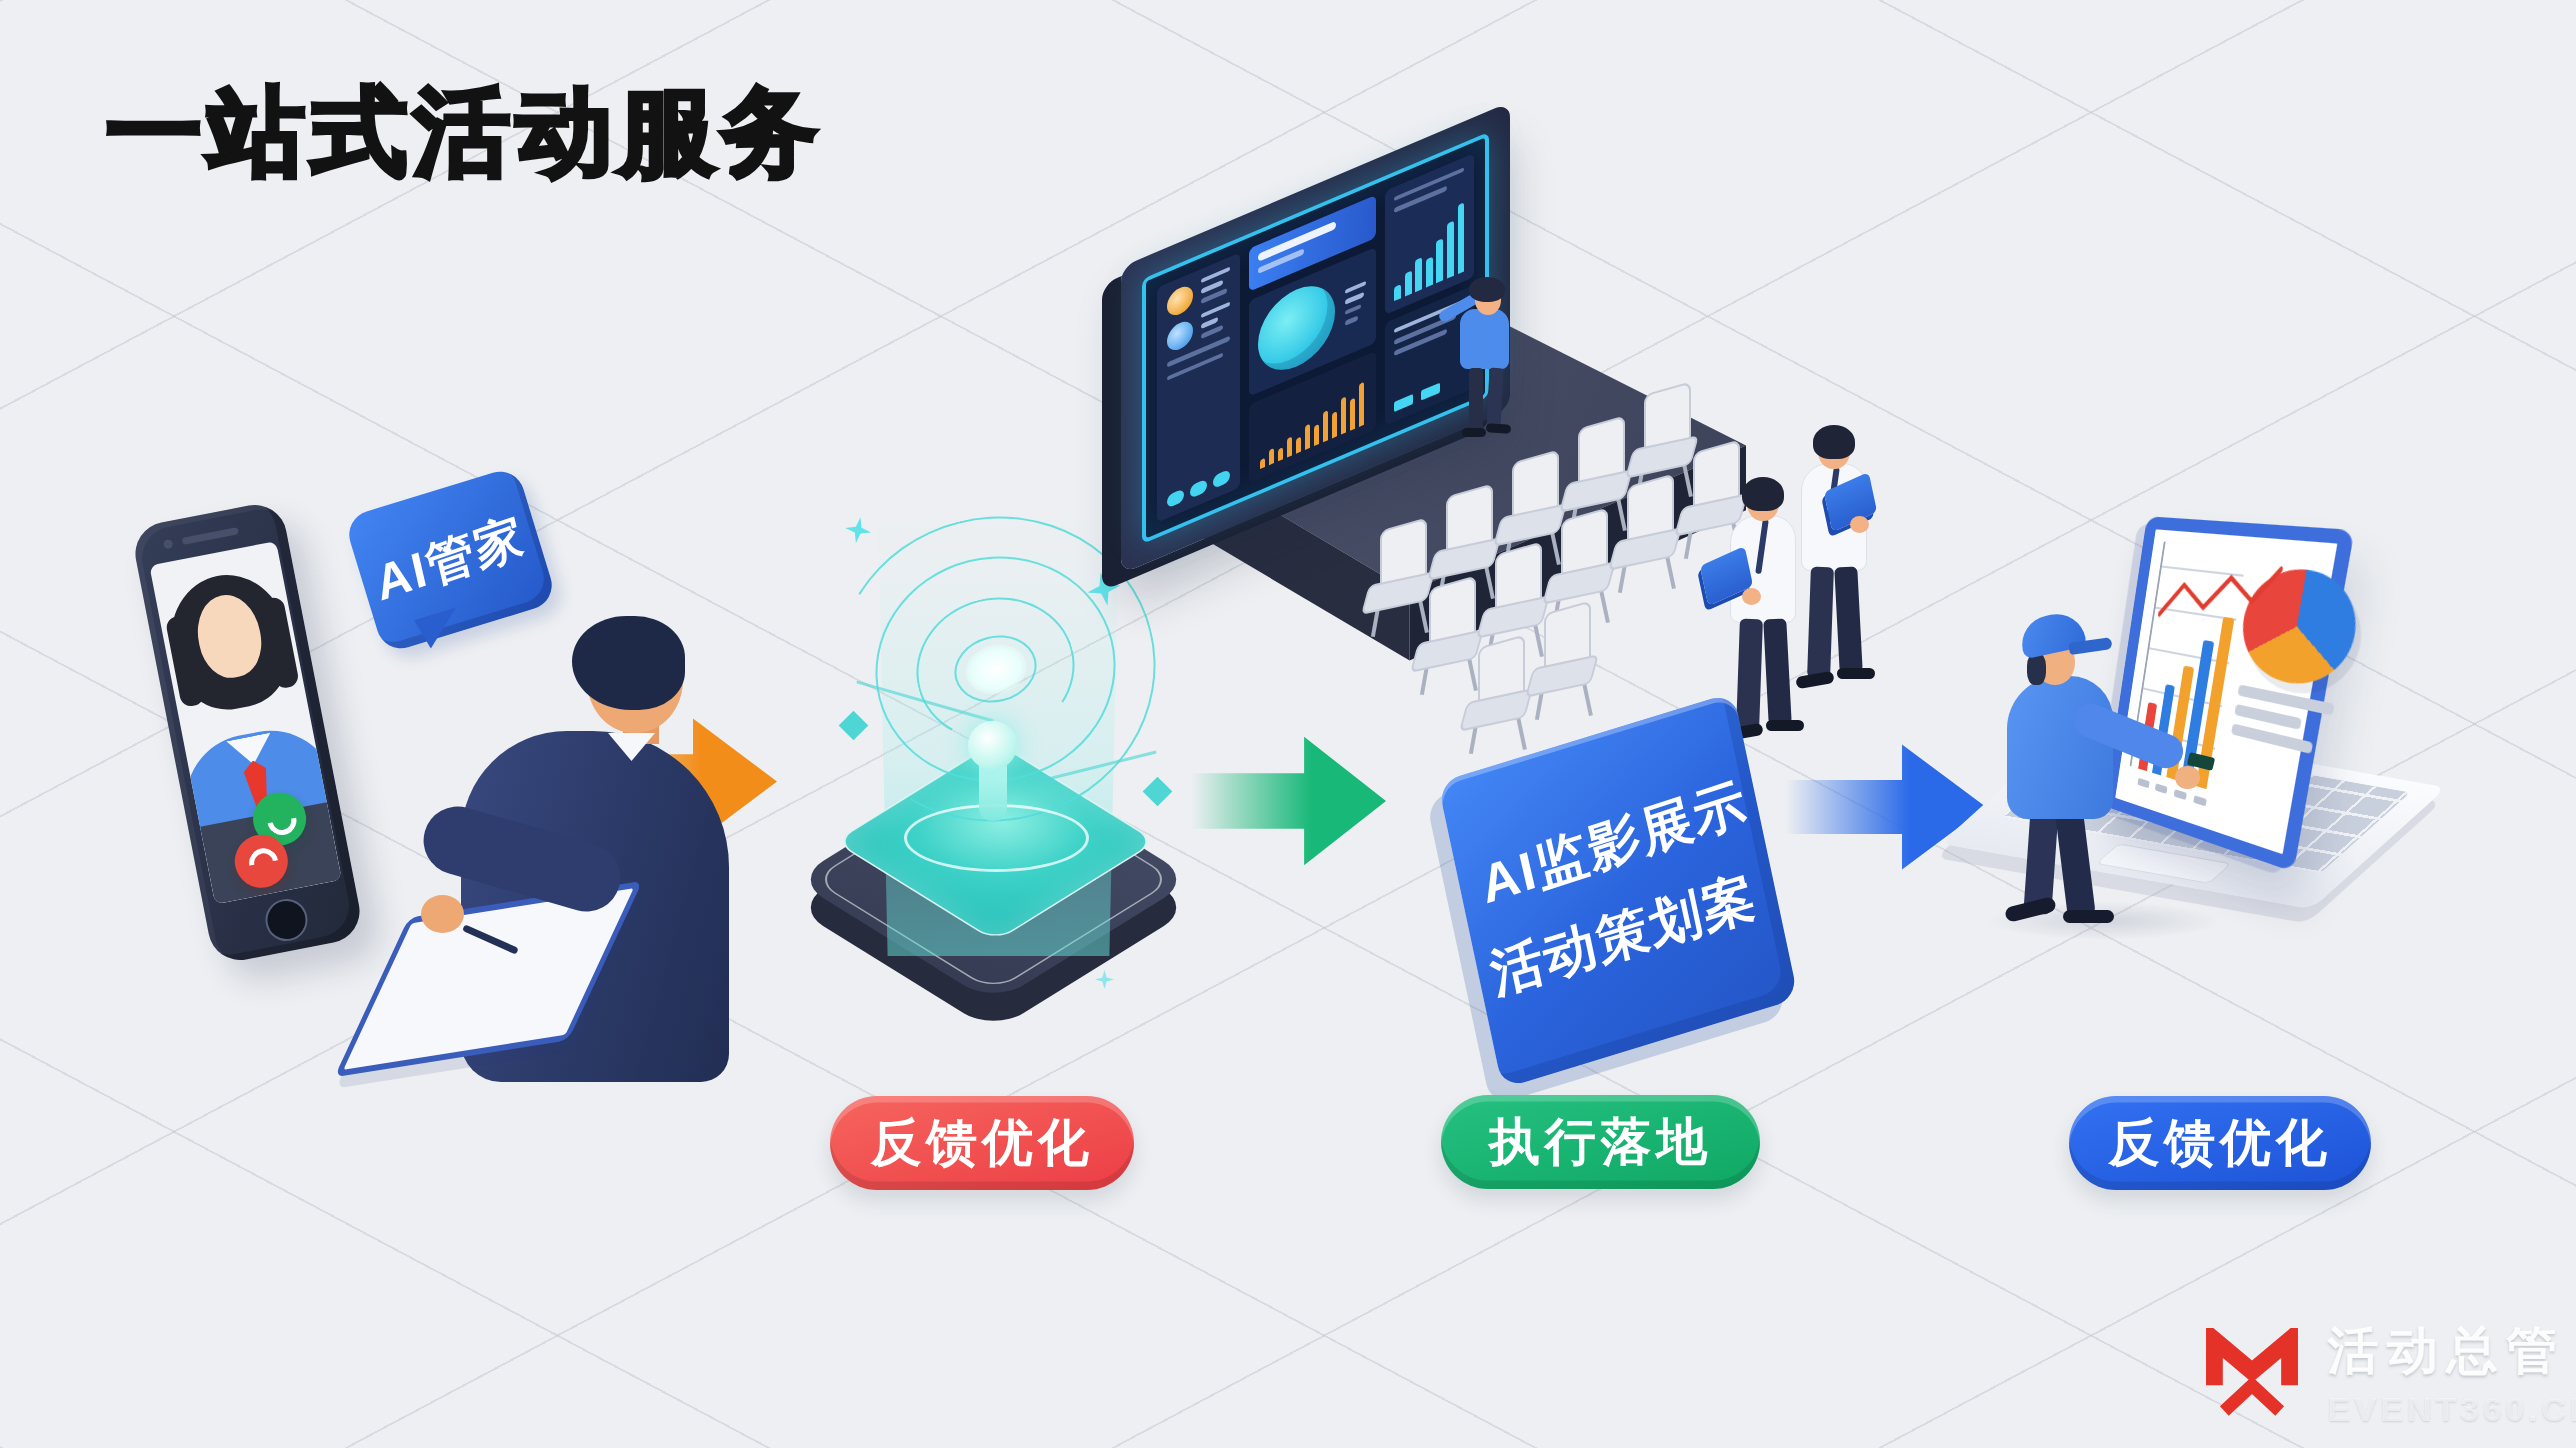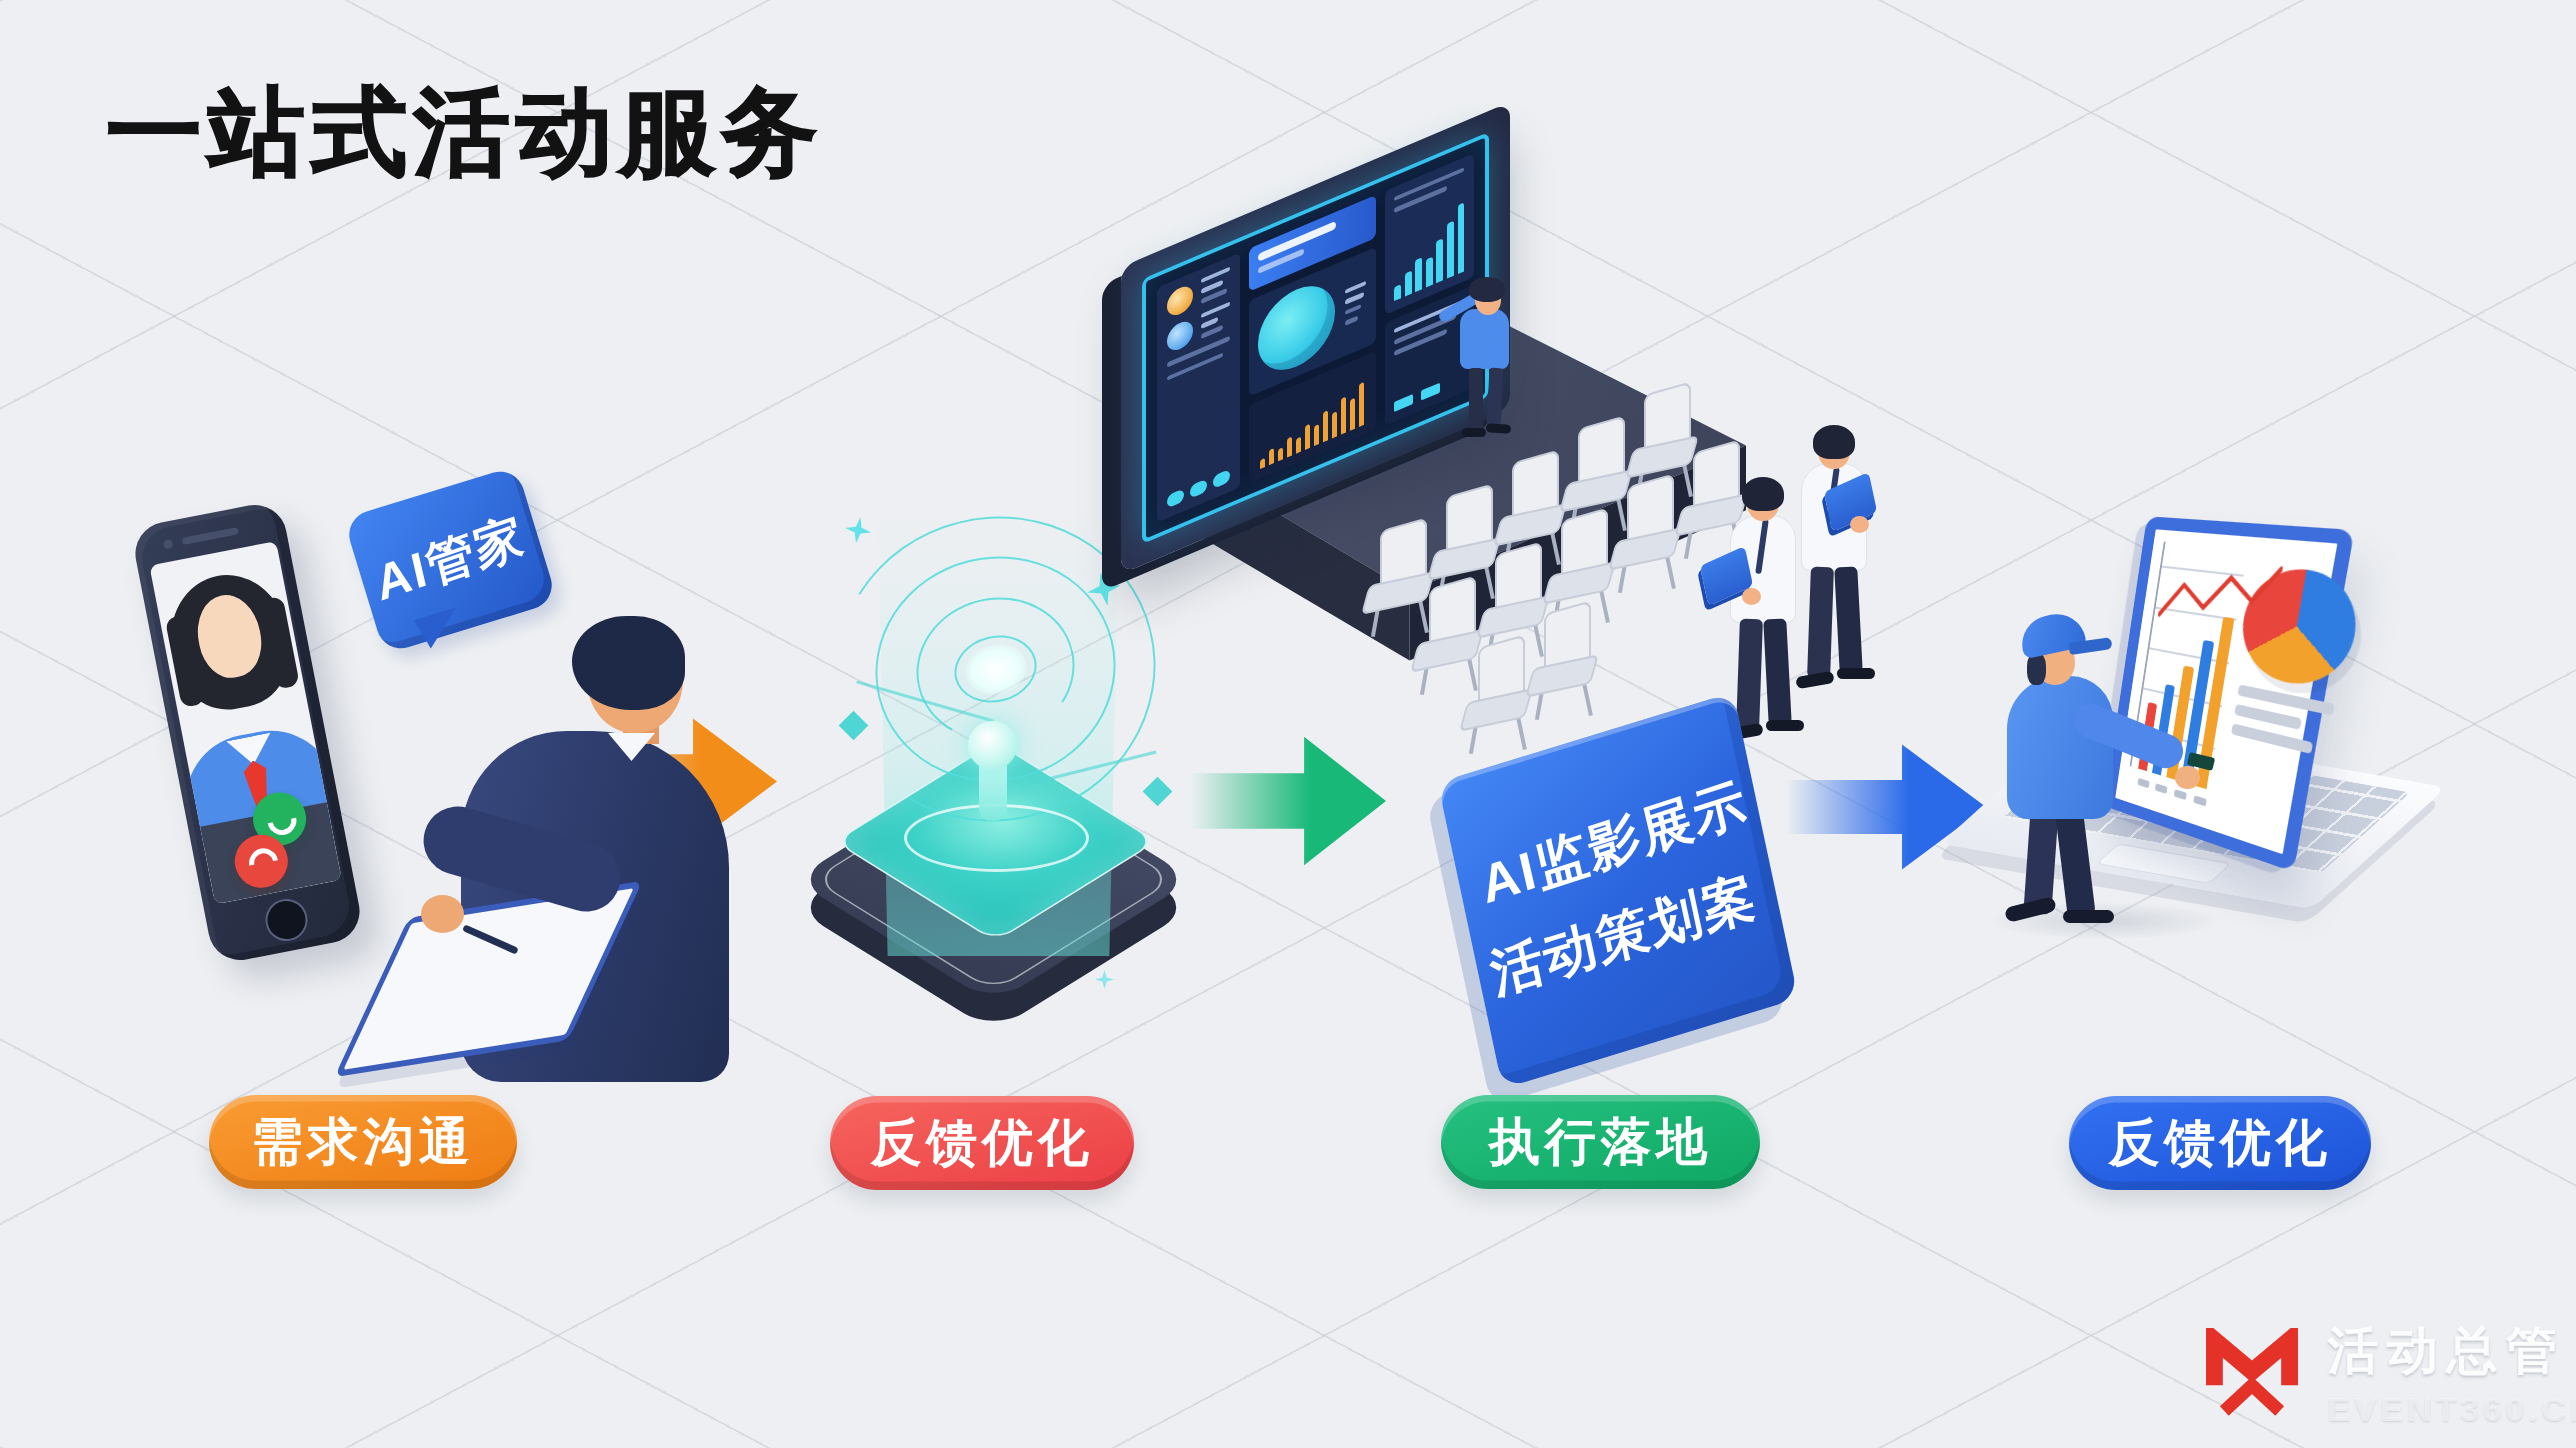--- a/index.html
+++ b/index.html
@@ -4,21 +4,21 @@
 <style>
   html,body{margin:0;padding:0;background:#e9ebee;font-family:"Liberation Sans","DejaVu Sans",sans-serif;}
   #canvas{position:relative;width:2576px;height:1448px;overflow:hidden;
     background:
       repeating-linear-gradient(28deg, rgba(198,203,211,0.55) 0 1.9px, transparent 1.9px 360px),
       repeating-linear-gradient(152deg, rgba(198,203,211,0.55) 0 1.9px, transparent 1.9px 360px),
       #edeff2;}
   .abs{position:absolute;}
 
   
-  .title{left:106px;top:79px;font-size:96px;line-height:1.1;font-weight:400;color:#121212;
+  .title{left:106px;top:79px;font-size:96px;line-height:1.1;font-weight:700;color:#121212;
     letter-spacing:6.6px;-webkit-text-stroke:4.7px #121212;z-index:9;}
 
   
   .badge{height:94px;border-radius:55px;display:flex;align-items:center;justify-content:center;
     color:#fff;font-size:51px;font-weight:800;letter-spacing:4.7px;z-index:8;
     box-shadow:0 11.3px 19px rgba(60,70,90,0.14), inset 0 6.6px 0 rgba(255,255,255,0.20), inset 0 -8.5px 0 rgba(0,0,0,0.10);}
   .badge1{left:209px;top:1095px;width:308px;background:linear-gradient(165deg,#f99c33,#ee7c12);}
   .badge2{left:830px;top:1096px;width:304px;background:linear-gradient(165deg,#f6655e,#ec3e45);}
   .badge3{left:1441px;top:1095px;width:319px;background:linear-gradient(165deg,#25c181,#0fa763);}
   .badge4{left:2069px;top:1096px;width:302px;background:linear-gradient(165deg,#3272f2,#1d52d6);}
@@ -532,21 +532,20 @@
     <span class="abs p4-body"></span>
     <span class="abs p4-arm"></span>
     <span class="abs p4-hand"></span>
     <span class="abs p4-tool"></span>
     <span class="abs p4-head"></span>
     <span class="abs p4-hairback"></span>
     <span class="abs p4-cap"></span>
     <span class="abs p4-brim"></span>
   </div>
 
-  <div class="abs badge badge1">需求沟通</div>
   <div class="abs badge badge2">反馈优化</div>
   <div class="abs badge badge3">执行落地</div>
   <div class="abs badge badge4">反馈优化</div>
 
   <div class="abs watermark">
     <svg width="106" height="89" viewBox="0 0 100 90">
       <polyline points="12,58 12,12 50,44 88,12 88,58" fill="none" stroke="#e53228" stroke-width="17" stroke-linejoin="miter"></polyline>
       <polyline points="22,84 50,58 78,84" fill="none" stroke="#e53228" stroke-width="13" stroke-linejoin="miter"></polyline>
     </svg>
     <div class="wm-text">

